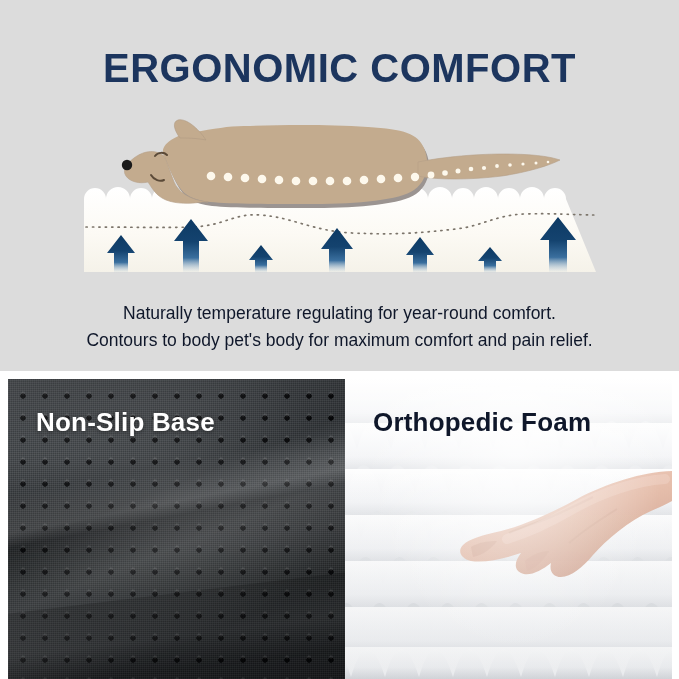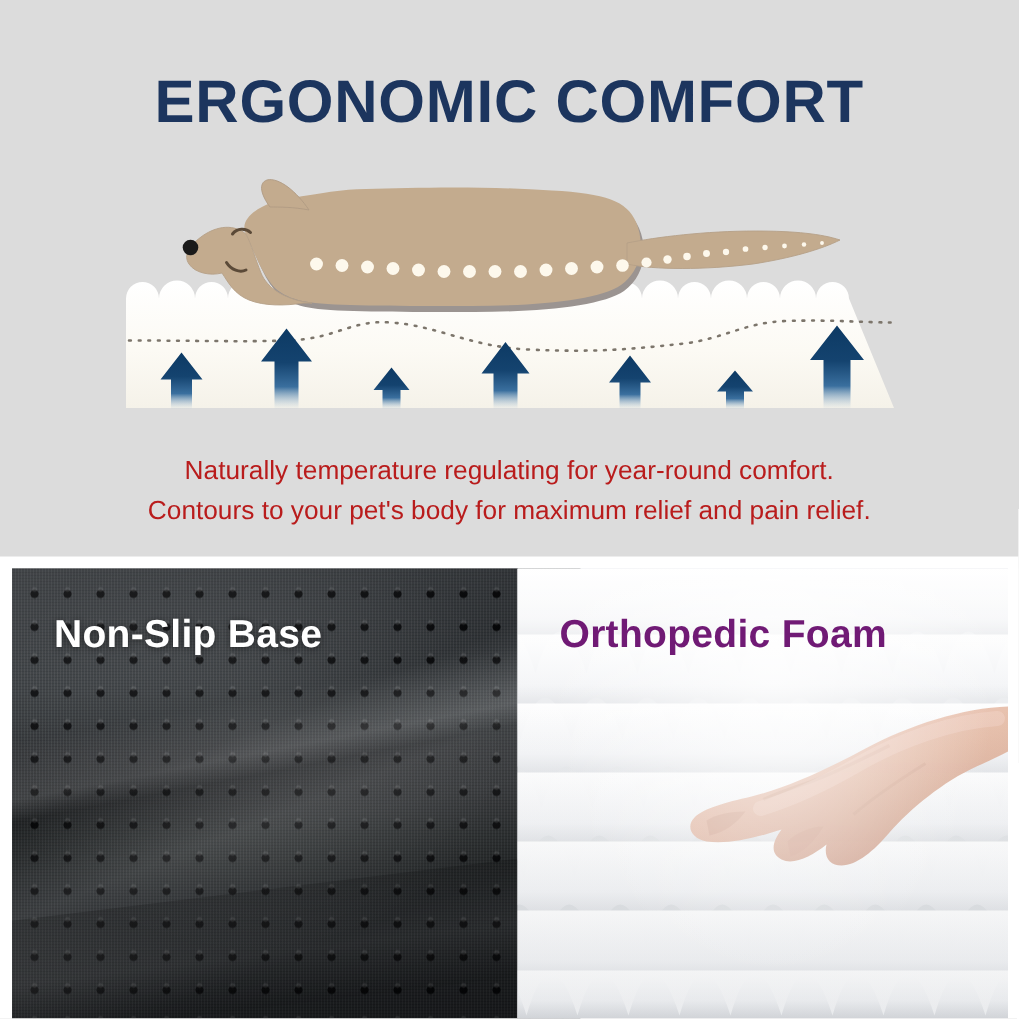--- a/index.html
+++ b/index.html
@@ -43,42 +43,42 @@
   .dog-svg{position:absolute;left:0;top:0;}
 
   
   .arrows{position:absolute;left:84px;top:215px;width:512px;height:75px;}
   .arrow-svg{position:absolute;left:0;top:0;}
 
   
   .hero-copy{
     position:absolute;left:0;top:300px;width:679px;
     text-align:center;
-    color:#b91c1c;
+    color:#0f172a;
     font-size:17.5px;
     line-height:27px;
     font-family:"Liberation Sans", sans-serif;
   }
   .hero-copy .line{display:block;white-space:nowrap;}
 
   
   .panels{position:absolute;left:0;top:379px;width:679px;height:300px;background:#ffffff;}
 
   .panel{position:absolute;top:0;height:300px;overflow:hidden;}
   .panel-left{left:8px;width:379px;background:#2e3134;}
   .panel-right{left:345px;width:327px;background:#eef0f2;}
 
   .panel-label{
     position:absolute;left:28px;top:28px;
     font-size:26px;font-weight:bold;letter-spacing:0.2px;
     font-family:"Liberation Sans", sans-serif;
     white-space:nowrap;z-index:9;
   }
   .label-light{color:#ffffff;text-shadow:0 1px 4px rgba(0,0,0,.45);}
-  .label-dark{color:#701a75;text-shadow:0 1px 3px rgba(255,255,255,.65);text-align:center;}
+  .label-dark{color:#0f172a;text-shadow:0 1px 3px rgba(255,255,255,.65);text-align:center;}
 
   
   .fabric{
     position:absolute;left:0;top:0;width:100%;height:100%;
     background:
       
       linear-gradient(158deg,
         rgba(255,255,255,0.10) 0%,
         rgba(255,255,255,0.045) 22%,
         rgba(0,0,0,0.10) 38%,
@@ -268,21 +268,21 @@
               <circle cx="418" cy="45" r="1.5"></circle>
             <circle cx="430" cy="44" r="1.3"></circle>
           </g>
         </svg>
       </div>
 
     </div>
 
     <div class="hero-copy">
       <span class="line">Naturally temperature regulating for year-round comfort.</span>
-      <span class="line">Contours to your pet's body for maximum relief and pain relief.</span>
+      <span class="line">Contours to body pet's body for maximum comfort and pain relief.</span>
     </div>
   </div>
 
   <div class="panels">
 
     <div class="panel panel-left">
       <div class="fabric"></div>
       <div class="fabric-dots2"></div>
       <div class="fabric-fold"></div>
       <div class="fabric-fold2"></div>

